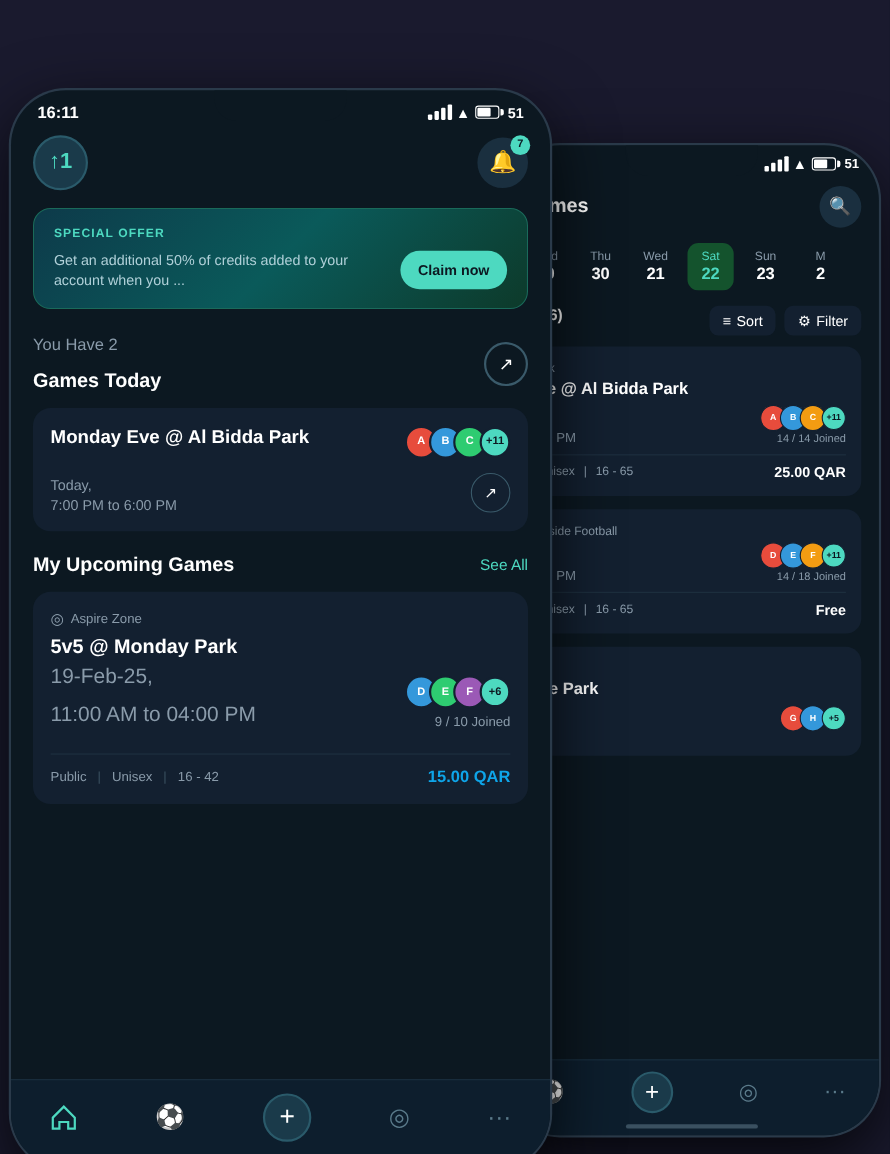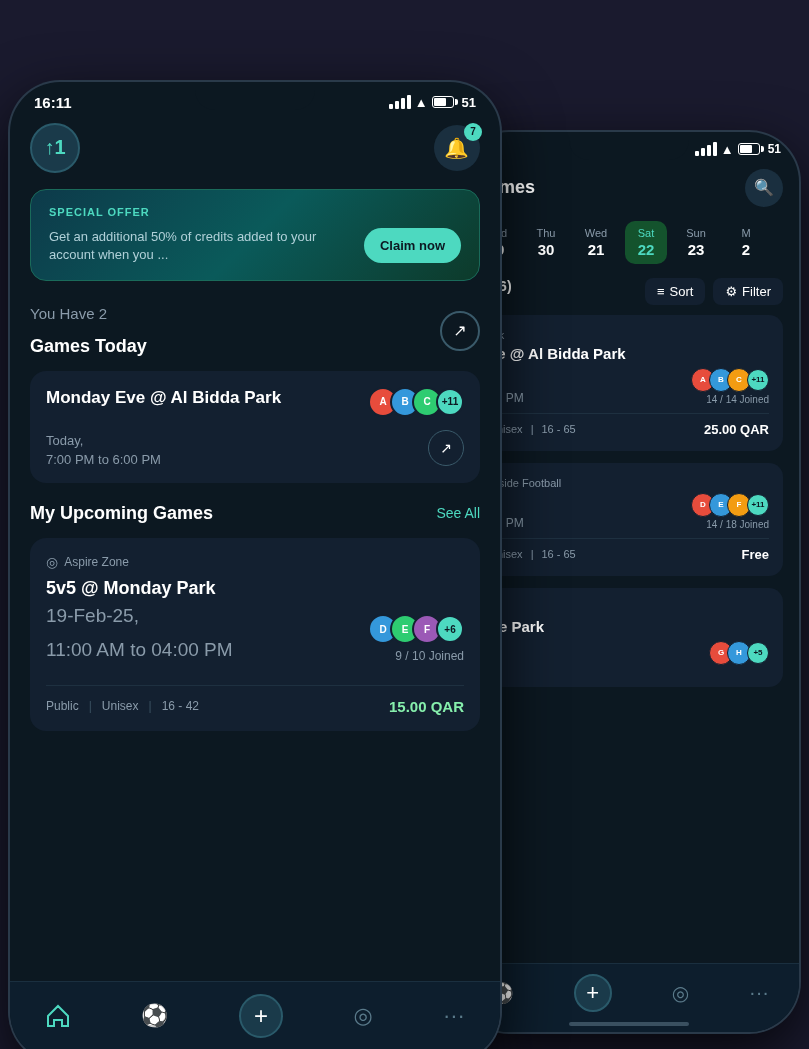--- a/index.html
+++ b/index.html
@@ -377,21 +377,21 @@
     .game-tags {
       display: flex;
       align-items: center;
       gap: 10px;
       color: #8a9baa;
       font-size: 12px;
     }
 
     .tag-divider { color: #3a5060; }
 
-    .game-price { color: #86efac; font-size: 15px; font-weight: 700; }
+    .game-price { color: #0ea5e9; font-size: 15px; font-weight: 700; }
 
     
     .bottom-nav {
       position: absolute;
       bottom: 0;
       left: 0;
       right: 0;
       background: #0d1e2d;
       padding: 12px 0 24px;
       display: flex;

